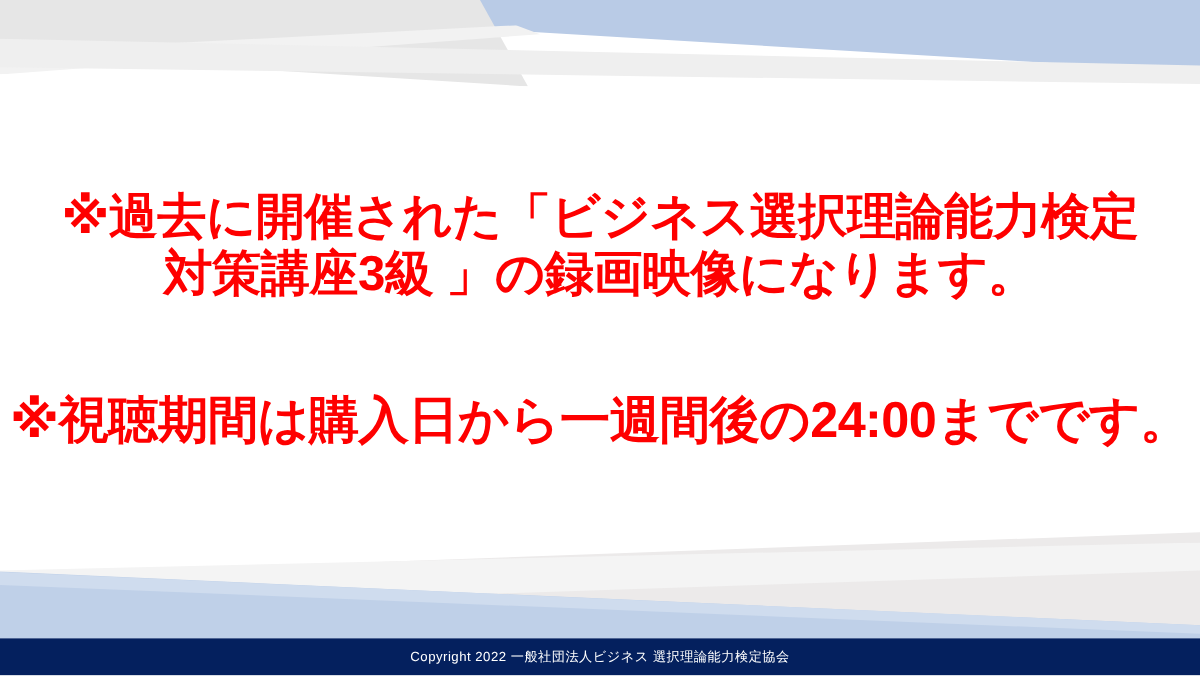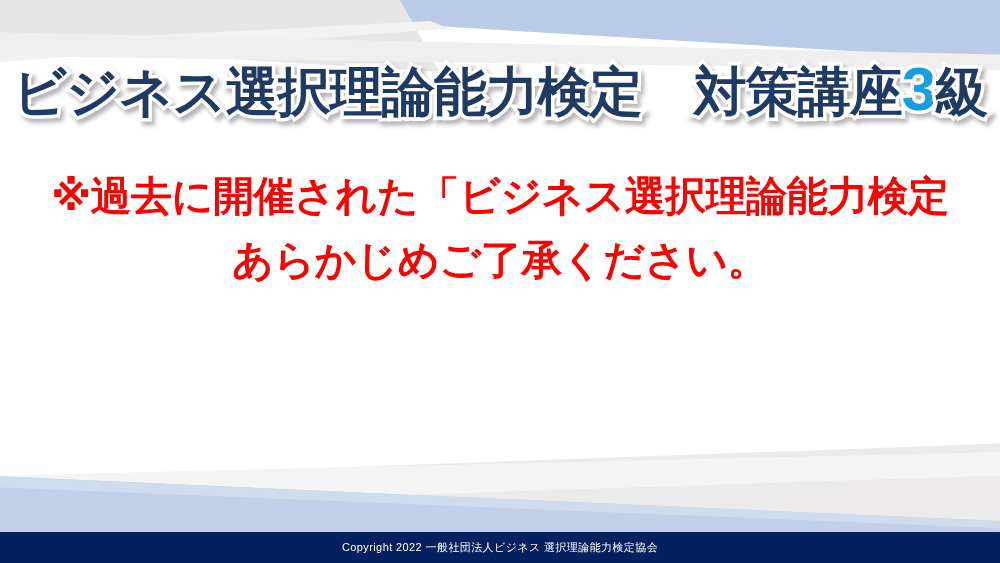--- a/index.html
+++ b/index.html
@@ -165,48 +165,45 @@
     font-weight: bold;
     white-space: nowrap;
   }
   .block-1 { top: 156px; }
   .block-2 { top: 325px; }
 
   .body-line {
     line-height: 1.18;
     font-size: 41px;
     letter-spacing: -0.5px;
-    margin-top: 16px;
   }
   .body-line.lg { font-size: 42px; }
 </style>
 </head>
 <body>
 
 <div id="slide">
 
   <div class="deco deco-top-blue"></div>
   <div class="deco deco-top-gray-left"></div>
   <div class="deco deco-top-gray-thin"></div>
   <div class="deco deco-top-gray-right"></div>
 
   <div class="deco deco-bot-gray"></div>
   <div class="deco deco-bot-gray-2"></div>
   <div class="deco deco-bot-blue"></div>
   <div class="deco deco-bot-blue-soft"></div>
 
-  <div class="title-wrap">
-    <span class="title"><span>ビジネス選択理論能力検定　対策講座</span><span class="grade-num">3</span><span>級</span></span>
-  </div>
 
   <div class="body-block block-1">
     <div class="body-line">※過去に開催された「ビジネス選択理論能力検定</div>
-    <div class="body-line">あらかじめご了承ください。</div>
+    <div class="body-line">対策講座3級 」の録画映像になります。</div>
   </div>
 
   <div class="body-block block-2">
+    <div class="body-line lg">※視聴期間は購入日から一週間後の24:00までです。</div>
   </div>
 
   <div class="footer-bar">
     <span class="footer-text">Copyright 2022 一般社団法人ビジネス 選択理論能力検定協会</span>
   </div>
 
 </div>
 
 </body></html>

